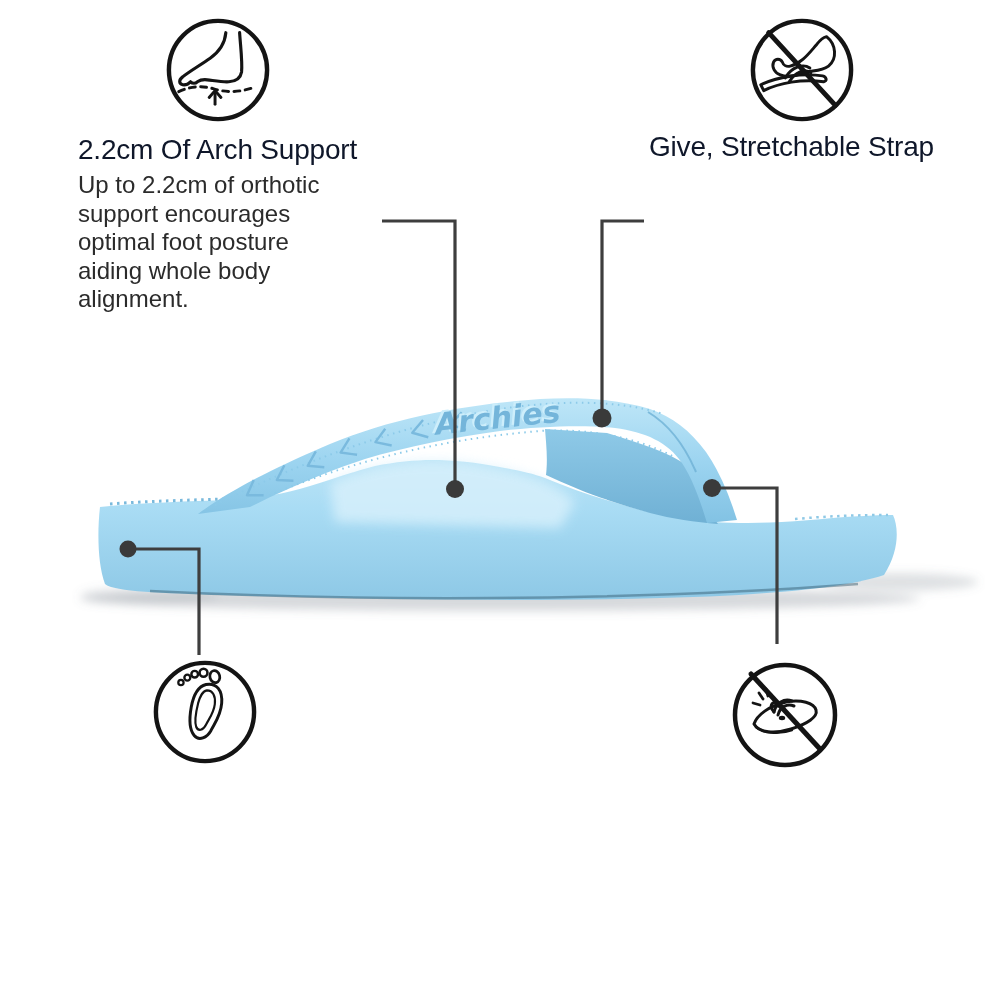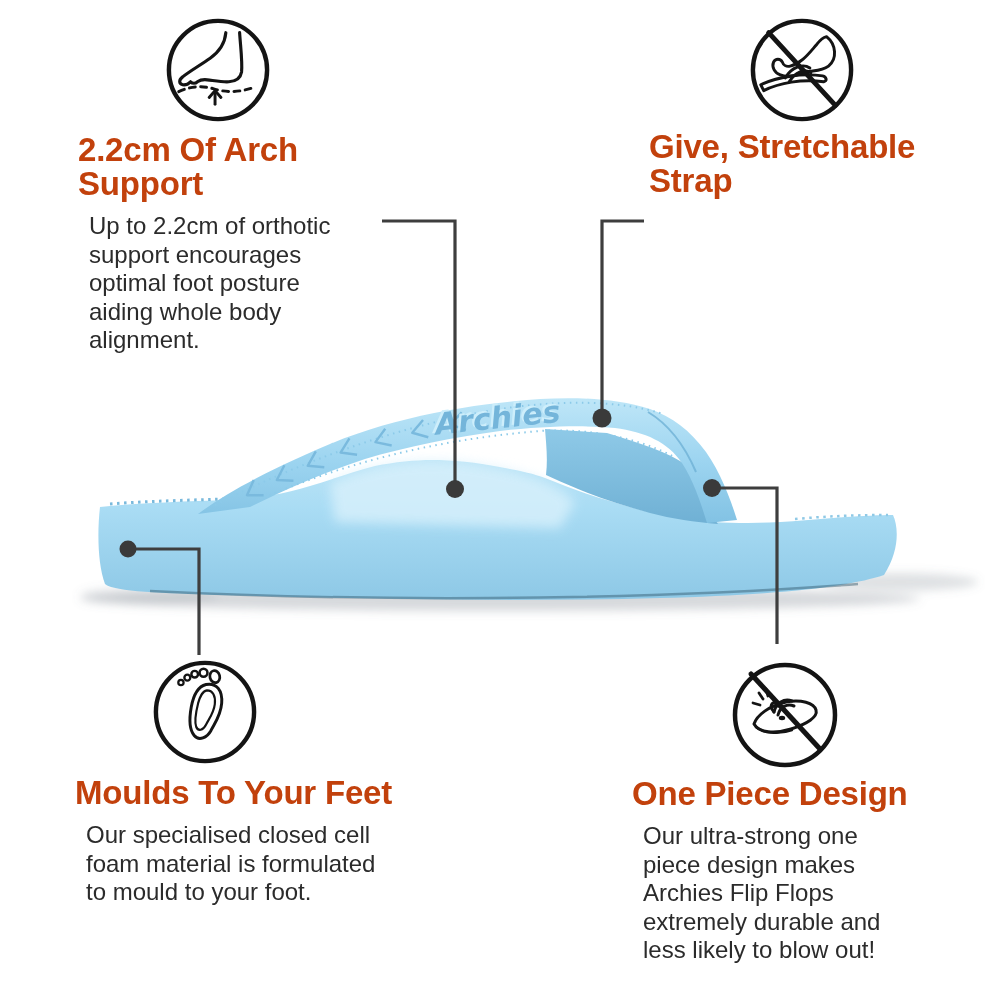--- a/index.html
+++ b/index.html
@@ -5,25 +5,25 @@
   html,body{margin:0;padding:0;background:#ffffff;}
   .canvas{
     position:relative;width:1000px;height:1000px;background:#ffffff;overflow:hidden;
     font-family:"Liberation Sans",sans-serif;
   }
   .scene{position:absolute;left:0;top:0;width:1000px;height:1000px;}
   .feature-icon{position:absolute;}
   .feature-icon svg{display:block;}
   .callout{position:absolute;}
   .callout h2{
-    margin:0 0 4px 0;font-size:33px;line-height:34px;font-weight:700;
-    color:#c2410c;letter-spacing:-0.2px;
+    margin:0 0 4px 0;font-size:28px;line-height:34px;font-weight:400;
+    color:#0f172a;letter-spacing:-0.2px;
   }
   .callout p{
-    margin:11px;font-size:24px;line-height:28.5px;color:#2b2b2b;
+    margin:0;font-size:24px;line-height:28.5px;color:#2b2b2b;
     white-space:pre-line;letter-spacing:0;
   }
   .co-tl{left:78px;top:133px;width:340px;}
   .co-tr{left:649px;top:130px;width:320px;}
   .co-bl{left:75px;top:776px;width:370px;}
   .co-br{left:632px;top:777px;width:330px;}
   .icon-tl{left:164px;top:16px;}
   .icon-tr{left:748px;top:16px;}
   .icon-bl{left:151px;top:658px;}
   .icon-br{left:729px;top:659px;}
@@ -216,29 +216,15 @@
 support encourages
 optimal foot posture
 aiding whole body
 alignment.</p>
   </section>
 
   <section class="callout co-tr">
     <h2>Give, Stretchable Strap</h2>
   </section>
 
-  <section class="callout co-bl">
-    <h2>Moulds To Your Feet</h2>
-    <p>Our specialised closed cell
-foam material is formulated
-to mould to your foot.</p>
-  </section>
-
-  <section class="callout co-br">
-    <h2>One Piece Design</h2>
-    <p>Our ultra-strong one
-piece design makes
-Archies Flip Flops
-extremely durable and
-less likely to blow out!</p>
-  </section>
+
 
 </div>
 
 </body></html>

